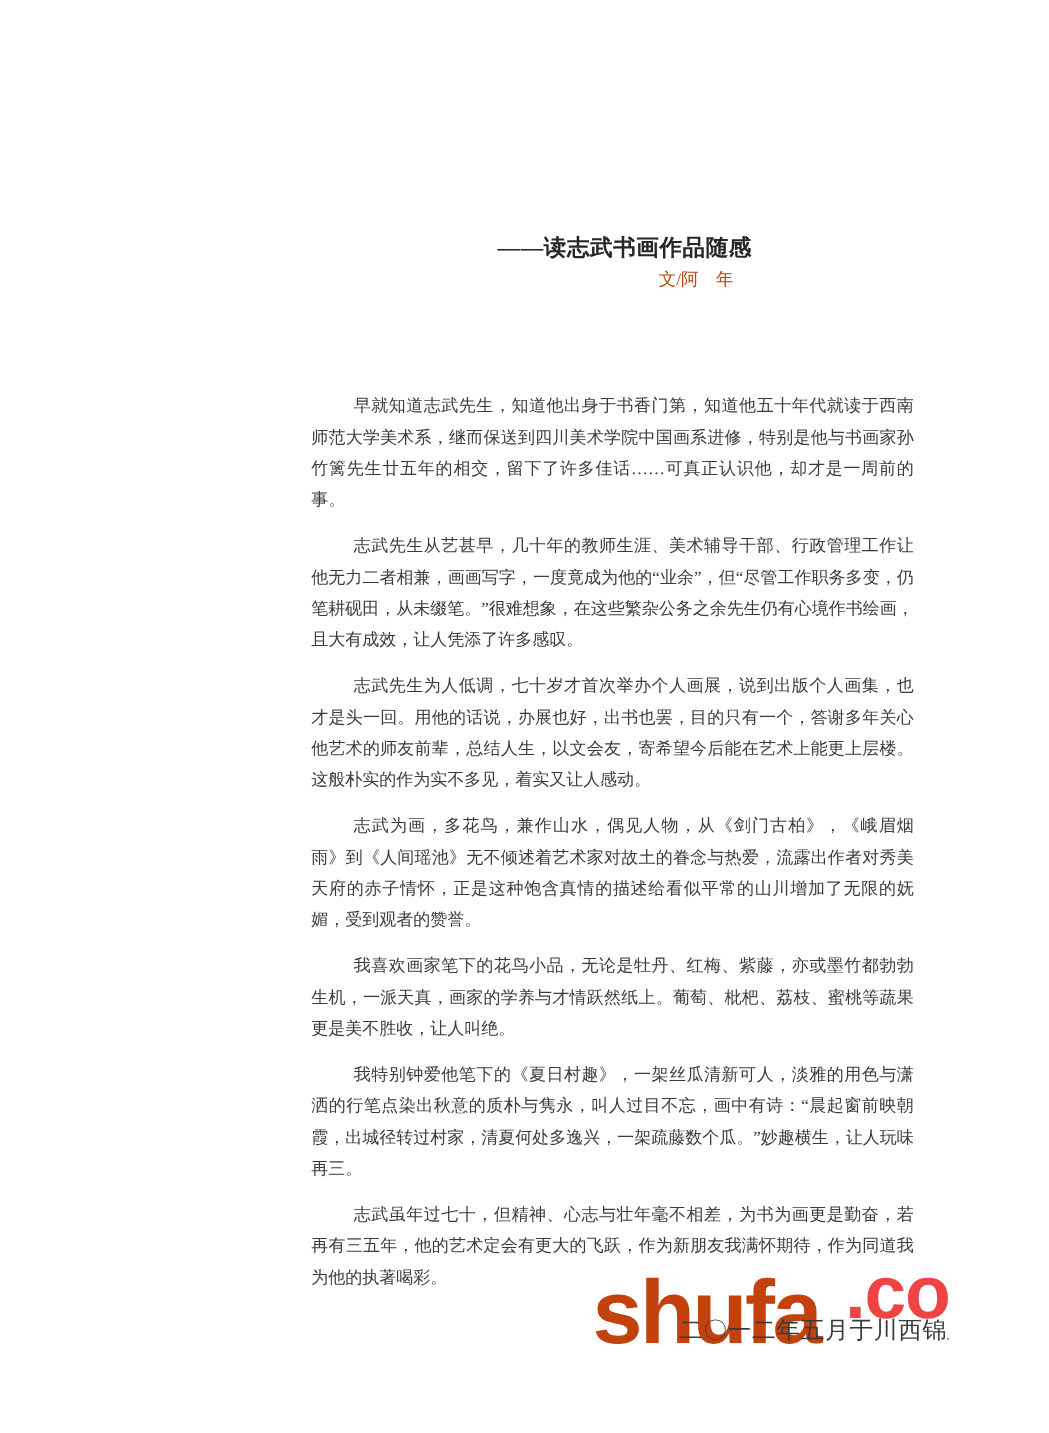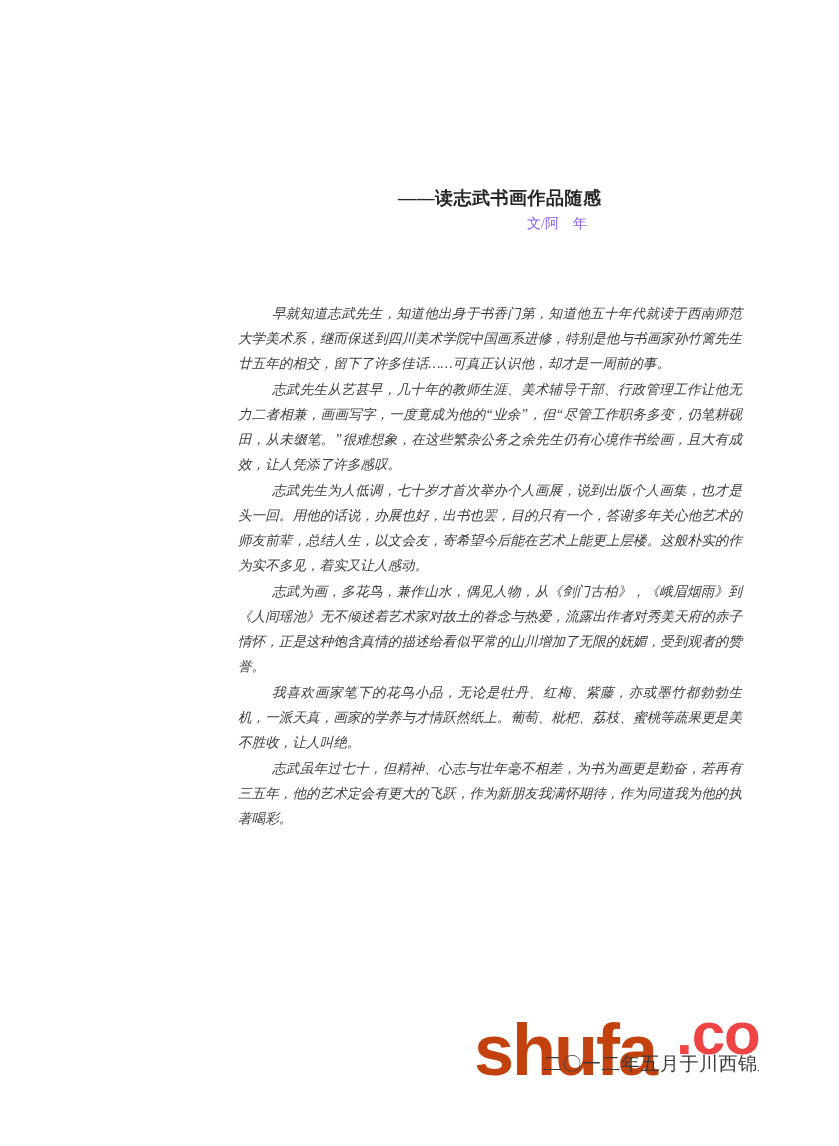--- a/index.html
+++ b/index.html
@@ -10,35 +10,34 @@
     overflow:hidden;
     font-family:"Liberation Serif","DejaVu Serif",serif;
   }
   .article-title{
     position:absolute;top:186px;left:398px;
     font-size:18px;font-weight:700;color:#262626;
     letter-spacing:0.5px;white-space:nowrap;
   }
   .byline{
     position:absolute;top:215px;left:527px;
-    font-size:14px;color:#8b5cf6;white-space:nowrap;
+    font-size:14px;color:#c2410c;white-space:nowrap;
   }
   .page-number{
     position:absolute;top:206px;left:789px;
     font-size:13px;color:#777777;
   }
   .body-text{
     position:absolute;top:300px;left:237px;width:506px;
     font-size:13.6px;line-height:25px;color:#3b3b3b;
     text-align:justify;
   }
   .body-text p{
-    margin:1px;padding:0;
+    margin:12px;padding:0;
     text-indent:34px;
-    font-style:italic;
   }
   .dateline{
     position:absolute;top:1051px;left:543px;
     font-size:19px;color:#3a3a3a;
     letter-spacing:0.5px;white-space:nowrap;
     z-index:3;
   }
   .wm{position:absolute;z-index:1;font-family:"Liberation Sans","DejaVu Sans",sans-serif;white-space:nowrap;}
   .wm-logo{
     top:1014px;left:474px;
@@ -69,20 +68,21 @@
   <div class="byline">文/阿　年</div>
 
   <div class="page-number">3</div>
 
   <div class="body-text">
       <p>早就知道志武先生，知道他出身于书香门第，知道他五十年代就读于西南师范大学美术系，继而保送到四川美术学院中国画系进修，特别是他与书画家孙竹篱先生廿五年的相交，留下了许多佳话……可真正认识他，却才是一周前的事。</p>
       <p>志武先生从艺甚早，几十年的教师生涯、美术辅导干部、行政管理工作让他无力二者相兼，画画写字，一度竟成为他的“业余”，但“尽管工作职务多变，仍笔耕砚田，从未缀笔。”很难想象，在这些繁杂公务之余先生仍有心境作书绘画，且大有成效，让人凭添了许多感叹。</p>
       <p>志武先生为人低调，七十岁才首次举办个人画展，说到出版个人画集，也才是头一回。用他的话说，办展也好，出书也罢，目的只有一个，答谢多年关心他艺术的师友前辈，总结人生，以文会友，寄希望今后能在艺术上能更上层楼。这般朴实的作为实不多见，着实又让人感动。</p>
       <p>志武为画，多花鸟，兼作山水，偶见人物，从《剑门古柏》，《峨眉烟雨》到《人间瑶池》无不倾述着艺术家对故土的眷念与热爱，流露出作者对秀美天府的赤子情怀，正是这种饱含真情的描述给看似平常的山川增加了无限的妩媚，受到观者的赞誉。</p>
       <p>我喜欢画家笔下的花鸟小品，无论是牡丹、红梅、紫藤，亦或墨竹都勃勃生机，一派天真，画家的学养与才情跃然纸上。葡萄、枇杷、荔枝、蜜桃等蔬果更是美不胜收，让人叫绝。</p>
+      <p>我特别钟爱他笔下的《夏日村趣》，一架丝瓜清新可人，淡雅的用色与潇洒的行笔点染出秋意的质朴与隽永，叫人过目不忘，画中有诗：“晨起窗前映朝霞，出城径转过村家，清夏何处多逸兴，一架疏藤数个瓜。”妙趣横生，让人玩味再三。</p>
       <p>志武虽年过七十，但精神、心志与壮年毫不相差，为书为画更是勤奋，若再有三五年，他的艺术定会有更大的飞跃，作为新朋友我满怀期待，作为同道我为他的执著喝彩。</p>
     </div>
 
   <div class="wm wm-logo">shufa</div>
 
   <div class="wm wm-com">.com</div>
 
 
   <div class="dateline">二〇一二年五月于川西锦里</div>
 

